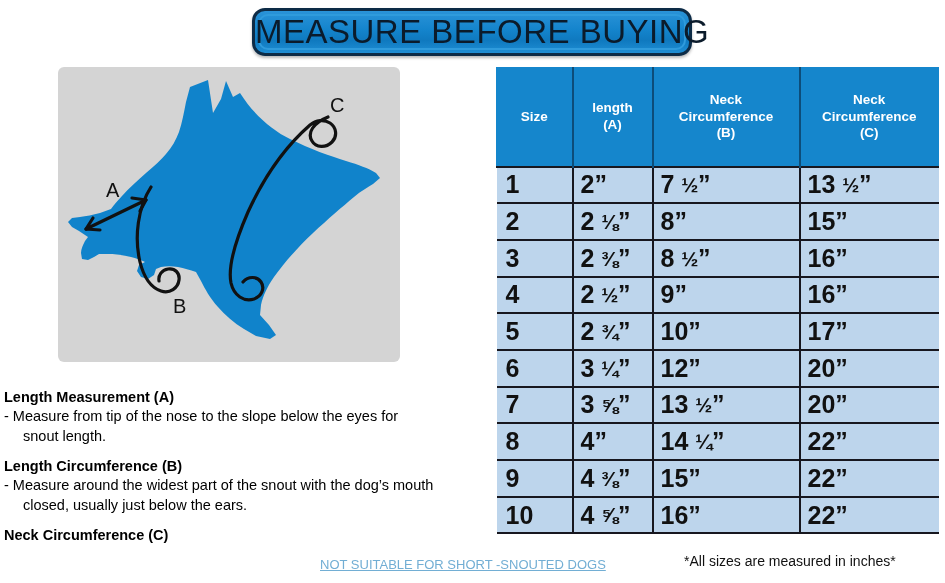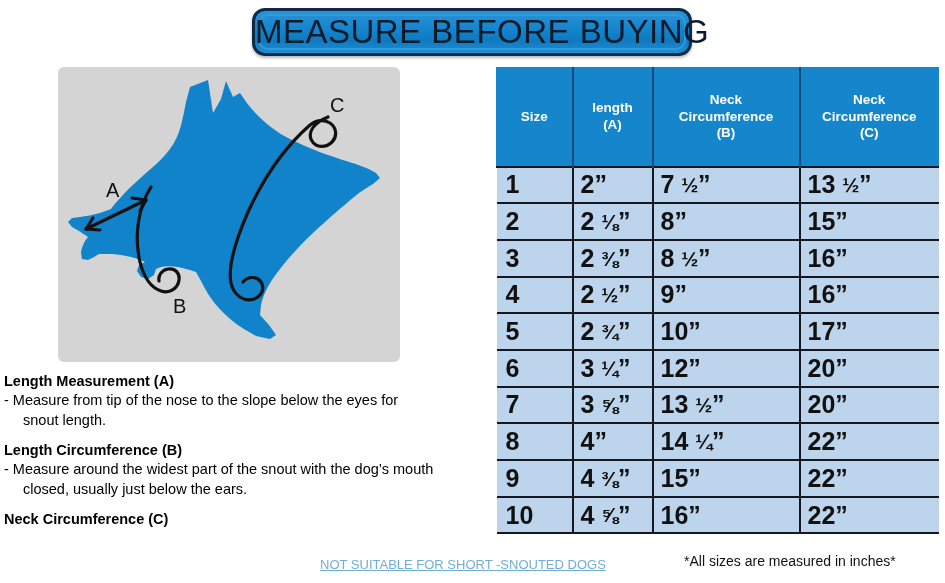--- a/index.html
+++ b/index.html
@@ -39,21 +39,21 @@
   
   #illustration-panel{
     position:absolute;left:58px;top:67px;width:342px;height:295px;
     background:#d4d4d4;
     border-radius:6px;
   }
   #dog-svg{position:absolute;left:0;top:0;width:342px;height:295px;}
 
   
   #instructions{
-    position:absolute;left:4px;top:372px;width:492px;
+    position:absolute;left:4px;top:388px;width:492px;
     color:#111;
   }
   .instr-block{margin-bottom:11px;}
   .instr-head{
     font-size:14.5px;font-weight:bold;color:#000;
     line-height:1.25;
   }
   .instr-body{
     font-size:14.5px;font-weight:400;color:#000;
     line-height:1.34;margin-top:1px;

